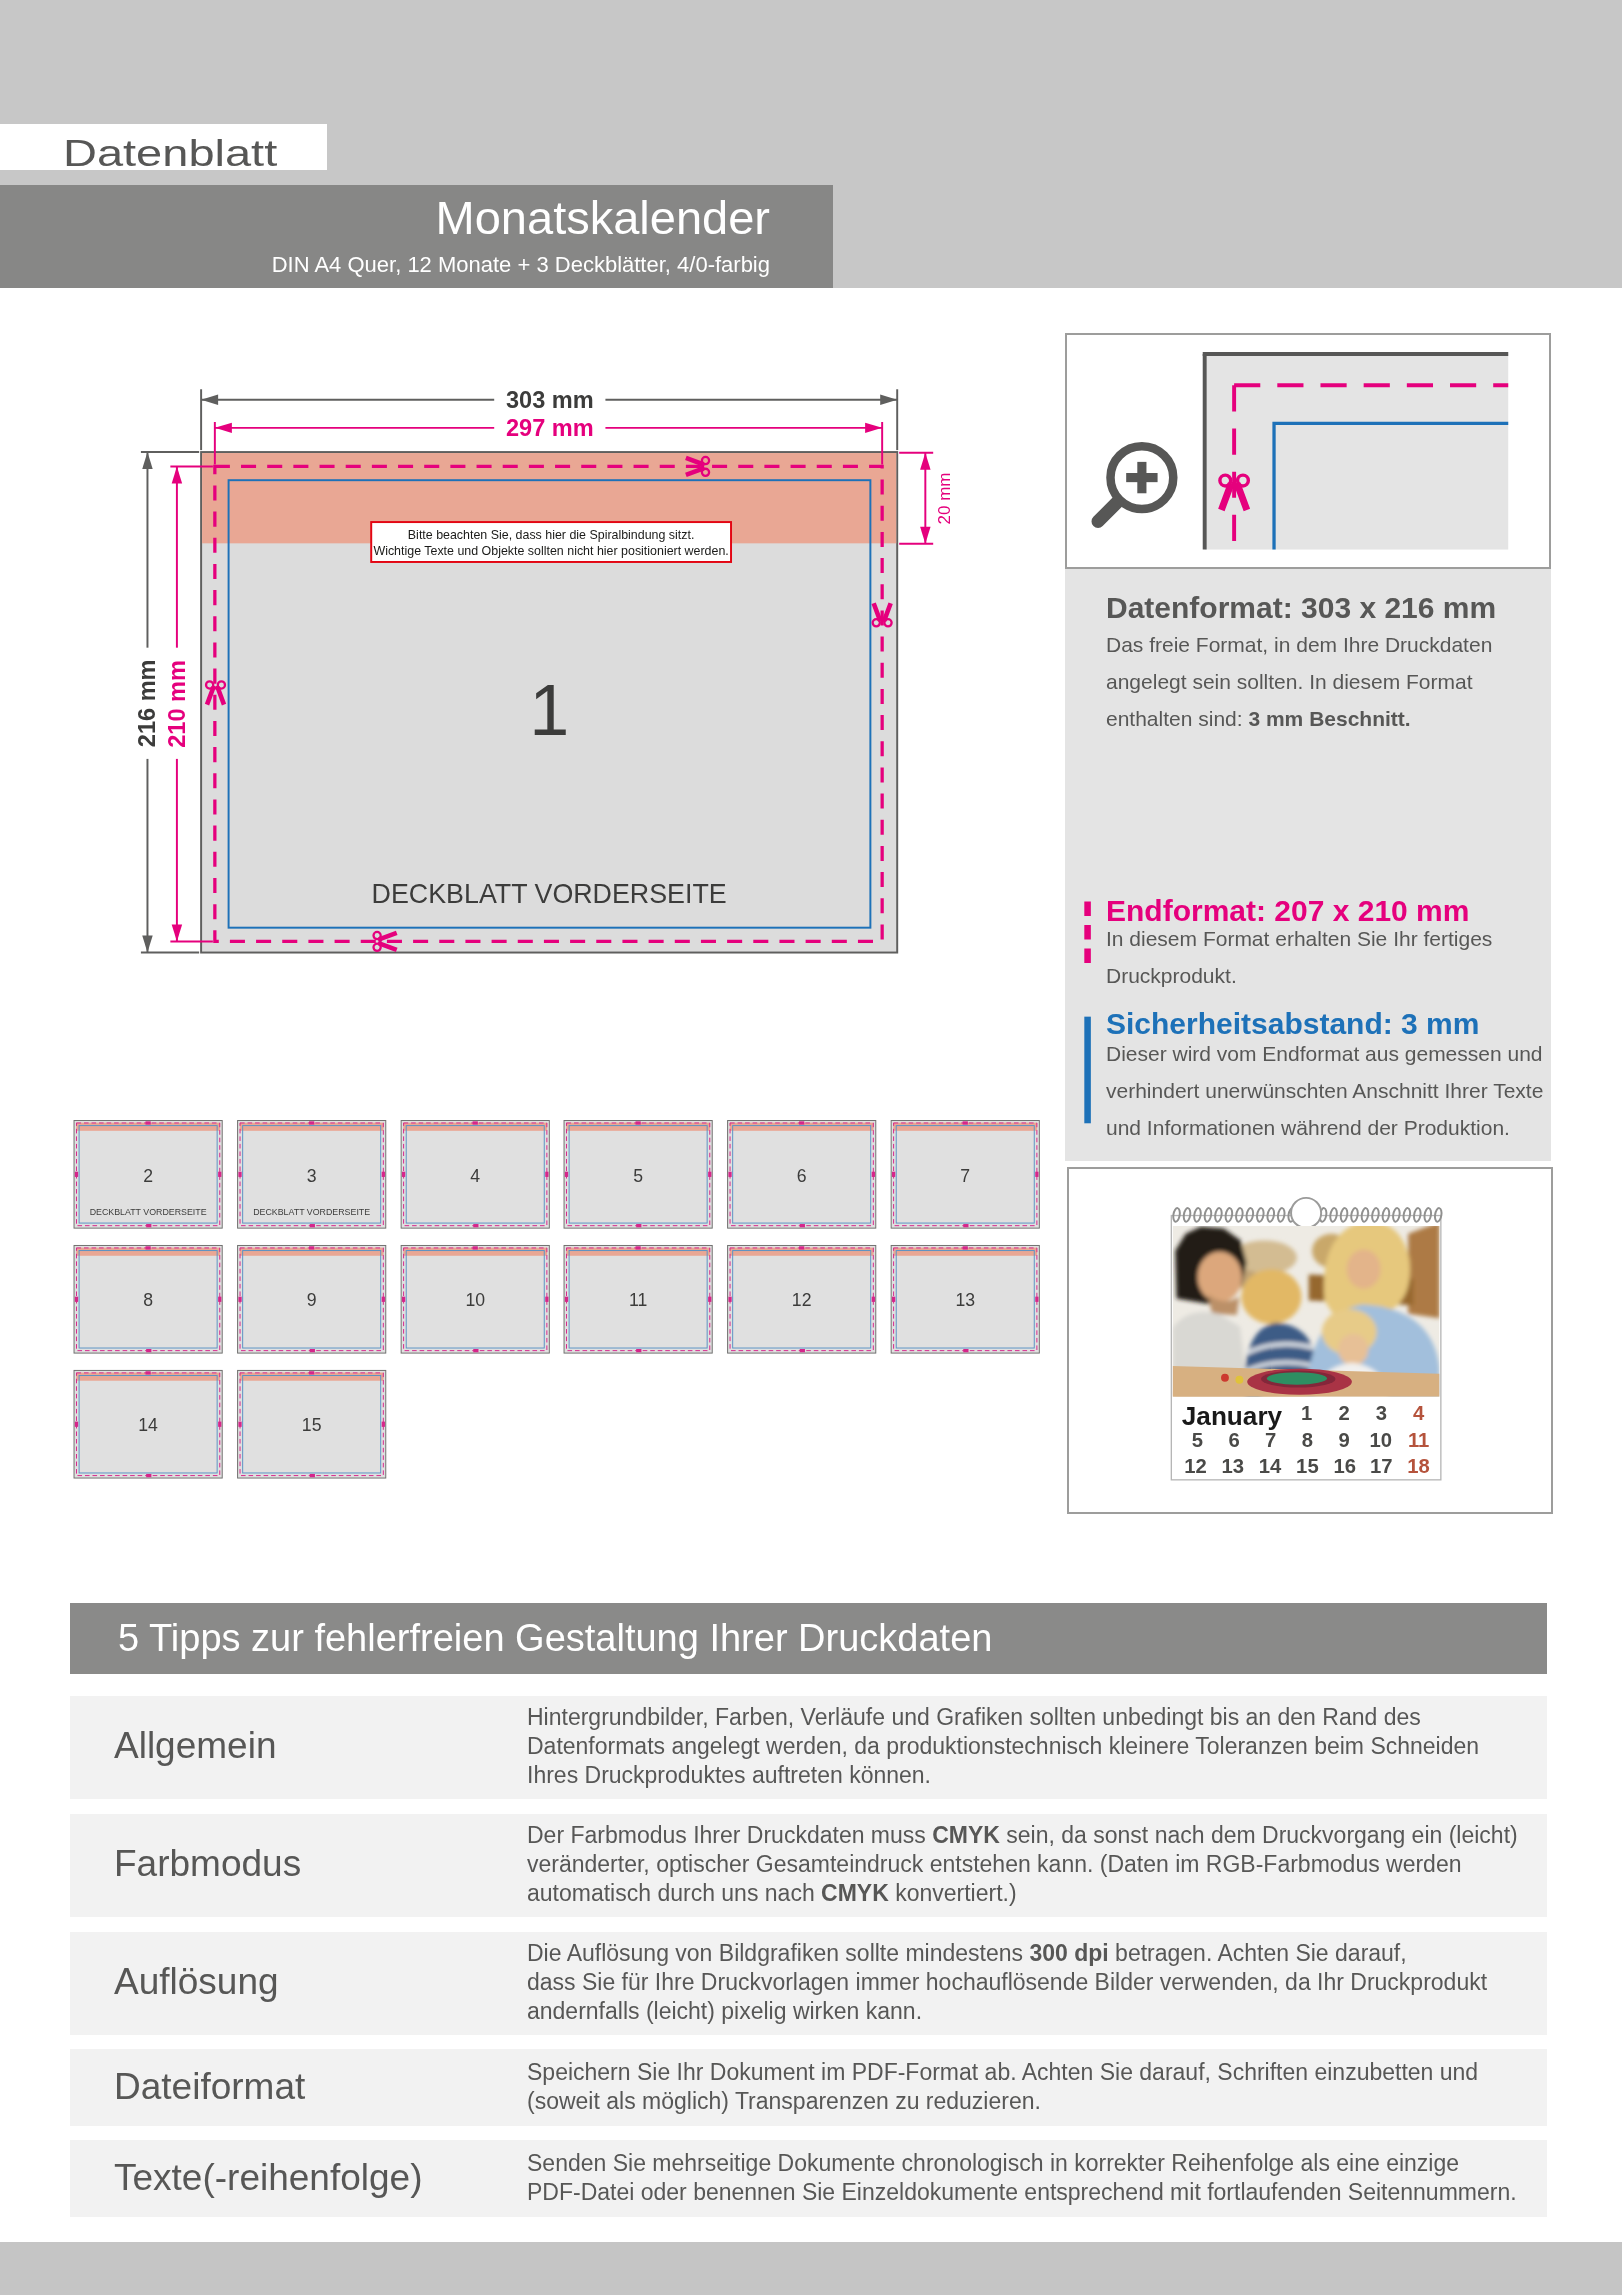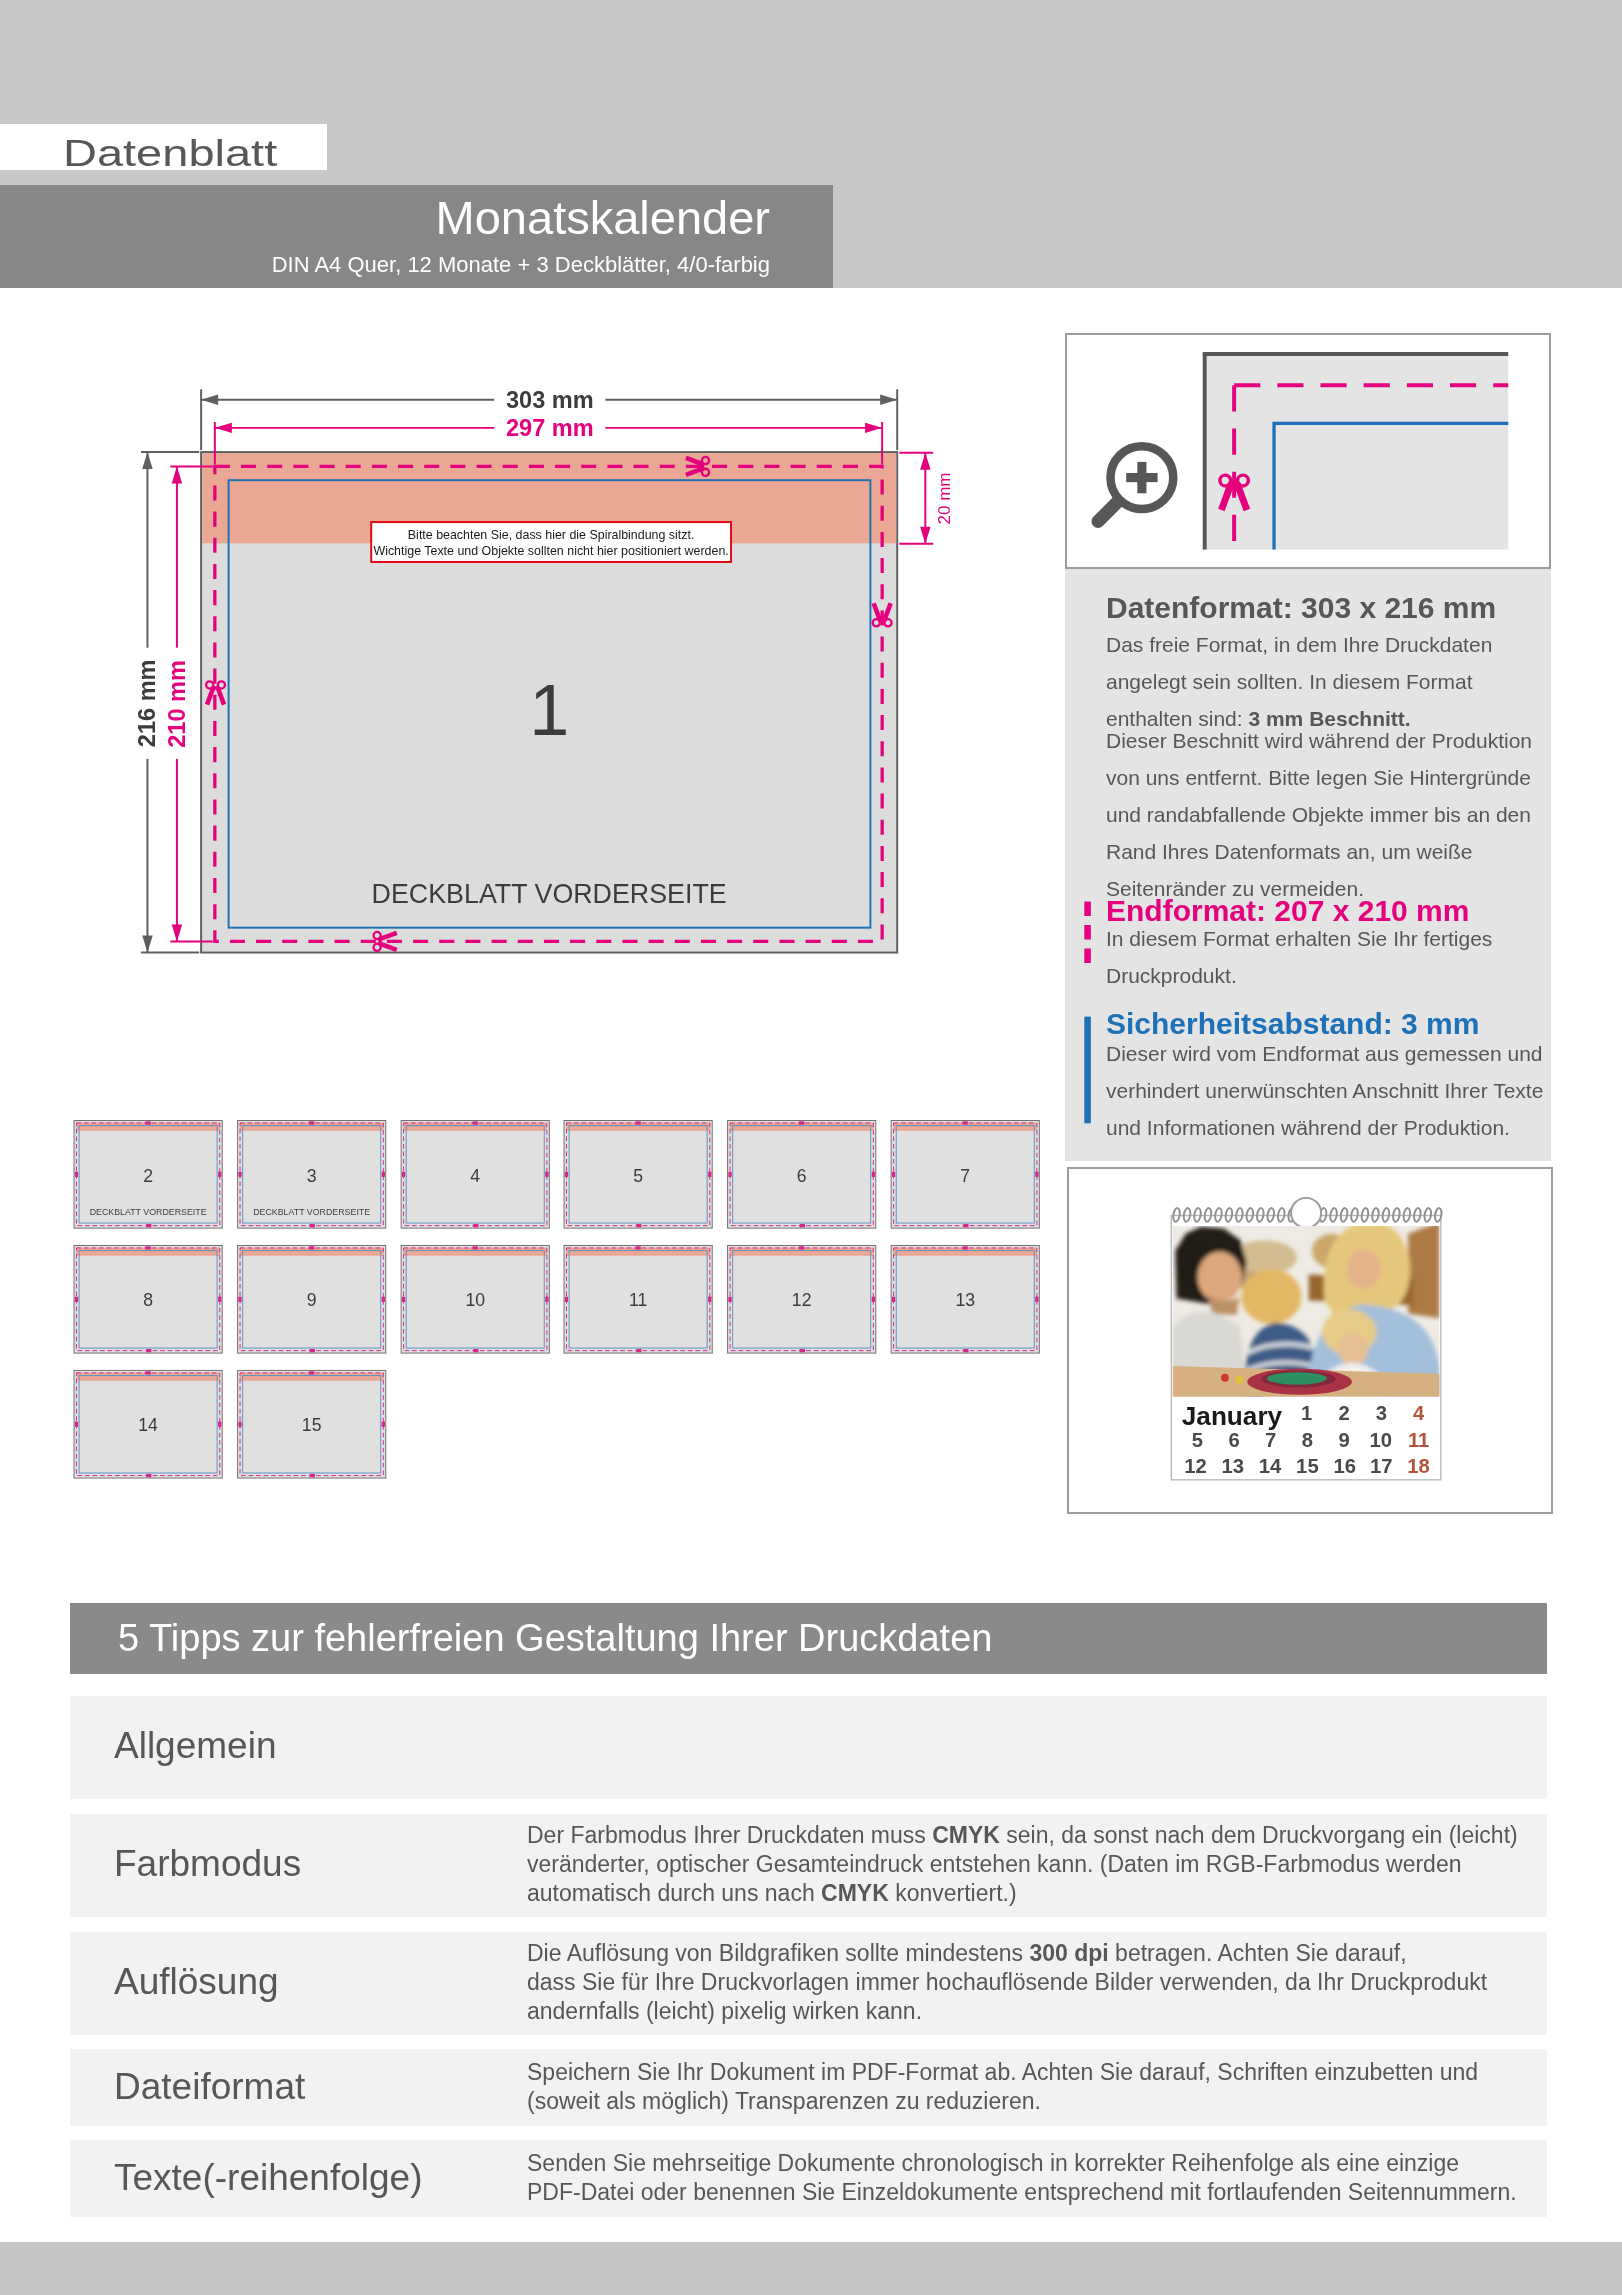--- a/index.html
+++ b/index.html
@@ -29,32 +29,32 @@
     <span>Datenblatt</span>
   </div>
 <div class="abs" id="mbar">
     <span id="mtitle">Monatskalender</span>
     <span id="msub">DIN A4 Quer, 12 Monate + 3 Deckblätter, 4/0-farbig</span>
   </div>
 <div class="abs" id="zoombox"></div>
 <div class="abs" id="infobox">
 <div class="ib" style="top:22px;"><span class="h">Datenformat: 303 x 216 mm</span></div>
 <div class="ib b" style="top:57px;">Das freie Format, in dem Ihre Druckdaten<br>angelegt sein sollten. In diesem Format<br>enthalten sind: <b>3 mm Beschnitt.</b></div>
-<div class="ib b" style="top:153px;">Dieser Beschnitt wird während der Produktion<br>von uns entfernt. Bitte legen Sie Hintergründe<br>und randabfallende Objekte immer bis an den<br>Rand Ihres Datenformats an, um weiße<br>Seitenränder zu vermeiden.</div>
 <div class="ib" style="top:325px;"><span class="h" style="color:#e5007d;">Endformat: 207 x 210 mm</span></div>
 <div class="ib b" style="top:351px;">In diesem Format erhalten Sie Ihr fertiges<br>Druckprodukt.</div>
 <div class="ib" style="top:438px;"><span class="h" style="color:#1d71b8;">Sicherheitsabstand: 3 mm</span></div>
 <div class="ib b" style="top:466px;">Dieser wird vom Endformat aus gemessen und<br>verhindert unerwünschten Anschnitt Ihrer Texte<br>und Informationen während der Produktion.</div>
 </div>
 <div class="abs" id="prodbox"></div>
 <div class="abs" id="tipbar">
     <span>5 Tipps zur fehlerfreien Gestaltung Ihrer Druckdaten</span>
   </div>
 <div class="abs row" style="top:1696px;height:103px;">
     <span class="rlabel" style="top:29px;">Allgemein</span>
+    <div class="rbody" style="top:7.2px;">Hintergrundbilder, Farben, Verläufe und Grafiken sollten unbedingt bis an den Rand des<br>Datenformats angelegt werden, da produktionstechnisch kleinere Toleranzen beim Schneiden<br>Ihres Druckproduktes auftreten können.</div>
   </div>
 <div class="abs row" style="top:1814px;height:103px;">
     <span class="rlabel" style="top:29px;">Farbmodus</span>
     <div class="rbody" style="top:7.2px;">Der Farbmodus Ihrer Druckdaten muss <b>CMYK</b> sein, da sonst nach dem Druckvorgang ein (leicht)<br>veränderter, optischer Gesamteindruck entstehen kann. (Daten im RGB-Farbmodus werden<br>automatisch durch uns nach <b>CMYK</b> konvertiert.)</div>
   </div>
 <div class="abs row" style="top:1932px;height:103px;">
     <span class="rlabel" style="top:29px;">Auflösung</span>
     <div class="rbody" style="top:7.2px;">Die Auflösung von Bildgrafiken sollte mindestens <b>300 dpi</b> betragen. Achten Sie darauf,<br>dass Sie für Ihre Druckvorlagen immer hochauflösende Bilder verwenden, da Ihr Druckprodukt<br>andernfalls (leicht) pixelig wirken kann.</div>
   </div>
 <div class="abs row" style="top:2049px;height:77px;">

